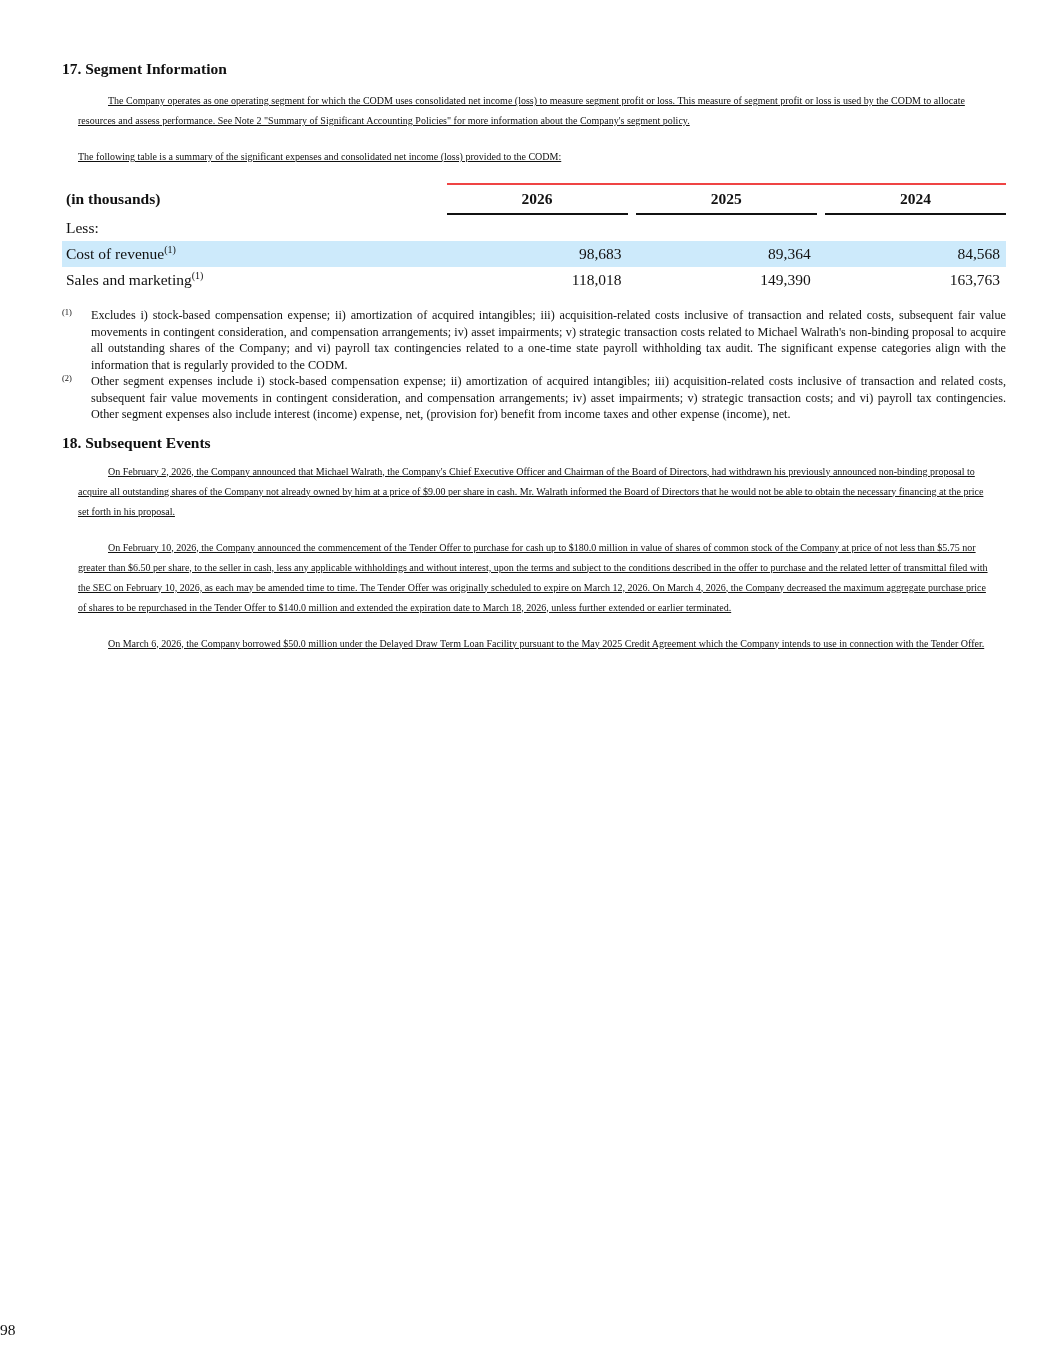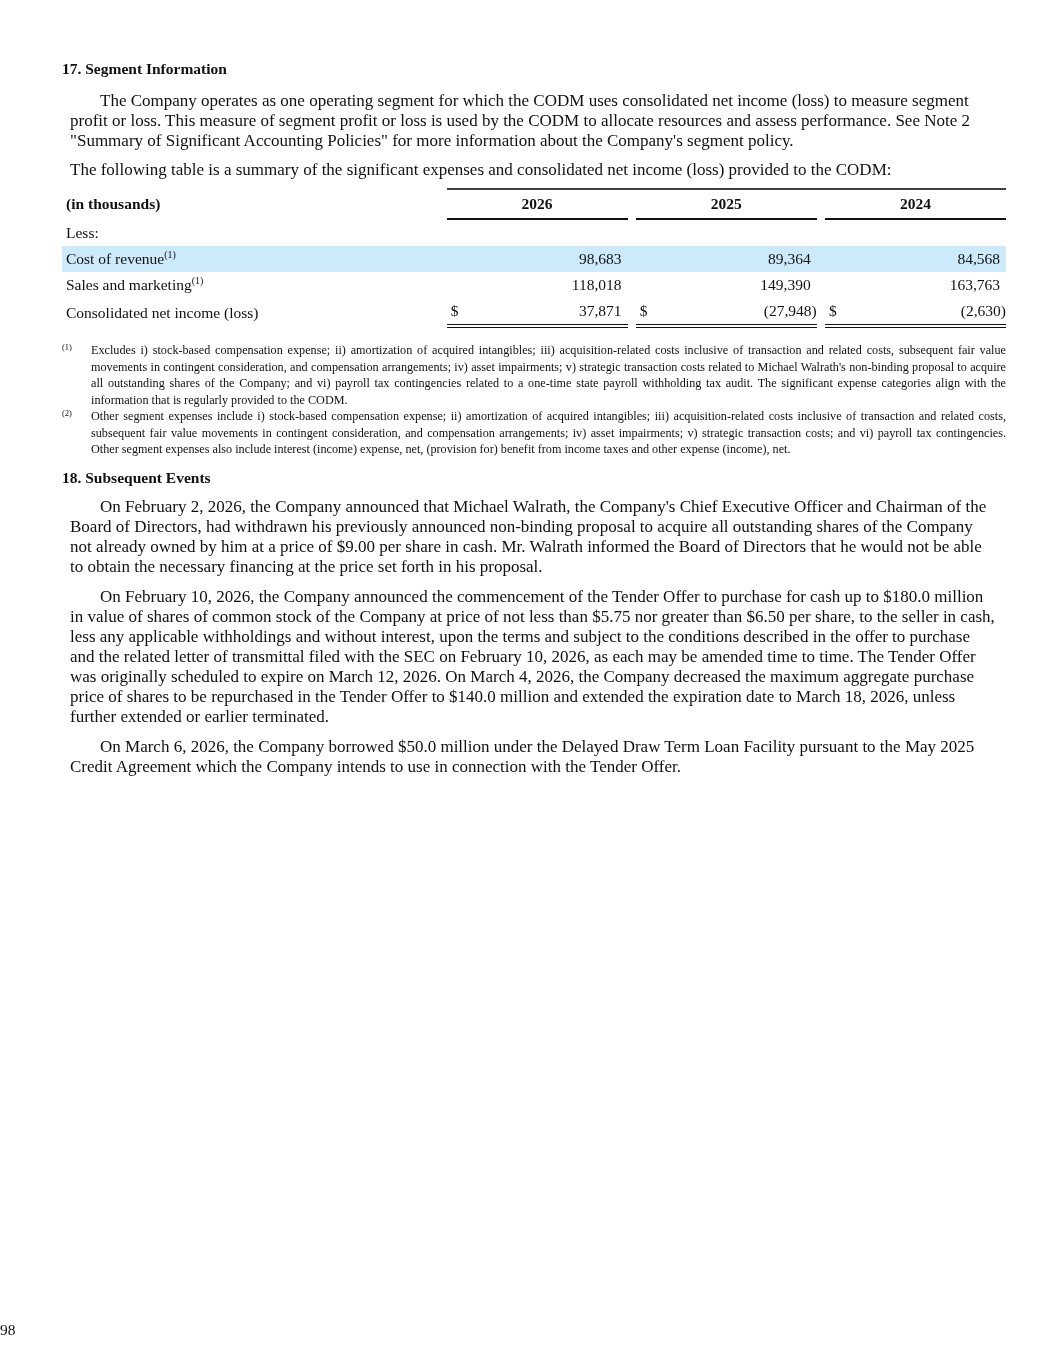--- a/index.html
+++ b/index.html
@@ -6,22 +6,23 @@
   body {
     width: 1055px; height: 1365px; position: relative; overflow: hidden;
     font-family: "Liberation Serif", "DejaVu Serif", serif;
     color: #111111;
   }
   .page { position: absolute; left: 62px; top: 58px; width: 944px; }
   h2 {
     font-size: 15.5px; font-weight: bold; margin: 0; line-height: 20px;
   }
   p.body {
-    font-size: 17px; line-height: 20px; margin: 8px;
+    font-size: 10px; line-height: 20px; margin: 16px;
     text-indent: 30px;
+    text-decoration: underline;
   }
   p.body.noindent { text-indent: 0; }
   #sec17-title { margin-top: 1px; }
   #sec17-p1 { margin-top: 12px; }
   #sec17-p2 { margin-top: 9px; }
 
   table.fin {
     border-collapse: separate; border-spacing: 0;
     width: 944px; margin-top: 0px;
     font-size: 15.5px; table-layout: fixed;
@@ -32,21 +33,21 @@
   .col-num { width: 156px; }
   .col-gap { width: 8px; }
   td.label { padding-left: 4px !important; }
   td.dol { padding-left: 4px !important; }
   td.num { text-align: right; padding-right: 6px !important; }
   td.num.paren { padding-right: 0 !important; }
   tr.shade td { background: #cdeafb; }
   tr.shade td.gap { background: #cdeafb; }
   tr.hdr1 td { height: 24px; line-height: 22px; font-weight: bold; }
   tr.hdr2 td { height: 26px; line-height: 28px; font-weight: bold; }
-  .topline { border-top: 2px solid #404040; }
+  .topline { border-top: 2px solid #ef4444; }
   .botline { border-bottom: 2px solid #111; }
   .dblline { border-bottom: 4px double #111; }
   .center { text-align: center; }
   sup { font-size: 10px; line-height: 0; vertical-align: 6px; }
 
   .footnotes { margin-top: 14px; font-size: 12.2px; line-height: 16.5px; }
   .fn { position: relative; padding-left: 29px; text-align: justify; }
   .fn .mark { position: absolute; left: 0; top: -3px; font-size: 8.5px; }
 
   #sec18-title { margin-top: 10px; }
@@ -117,31 +118,20 @@
           <td class="label"><span>Sales and marketing</span><sup>(1)</sup></td>
           <td class="dol"></td>
           <td class="num">118,018</td>
           <td class="gap"></td>
           <td class="dol"></td>
           <td class="num">149,390</td>
           <td class="gap"></td>
           <td class="dol"></td>
           <td class="num">163,763</td>
         </tr>
-        <tr>
-          <td class="label"><span>Consolidated net income (loss)</span></td>
-          <td class="dol dblline">$</td>
-          <td class="num dblline">37,871</td>
-          <td class="gap"></td>
-          <td class="dol dblline">$</td>
-          <td class="num paren dblline">(27,948)</td>
-          <td class="gap"></td>
-          <td class="dol dblline">$</td>
-          <td class="num paren dblline">(2,630)</td>
-        </tr>
       </tbody>
   </table>
 
   <div class="footnotes">
     <div class="fn">
       <span class="mark">(1)</span>
       <span>Excludes i) stock-based compensation expense; ii) amortization of acquired intangibles; iii) acquisition-related costs inclusive of transaction and related costs, subsequent fair value movements in contingent consideration, and compensation arrangements; iv) asset impairments; v) strategic transaction costs related to Michael Walrath's non-binding proposal to acquire all outstanding shares of the Company; and vi) payroll tax contingencies related to a one-time state payroll withholding tax audit. The significant expense categories align with the information that is regularly provided to the CODM.</span>
     </div>
     <div class="fn">
       <span class="mark">(2)</span>

